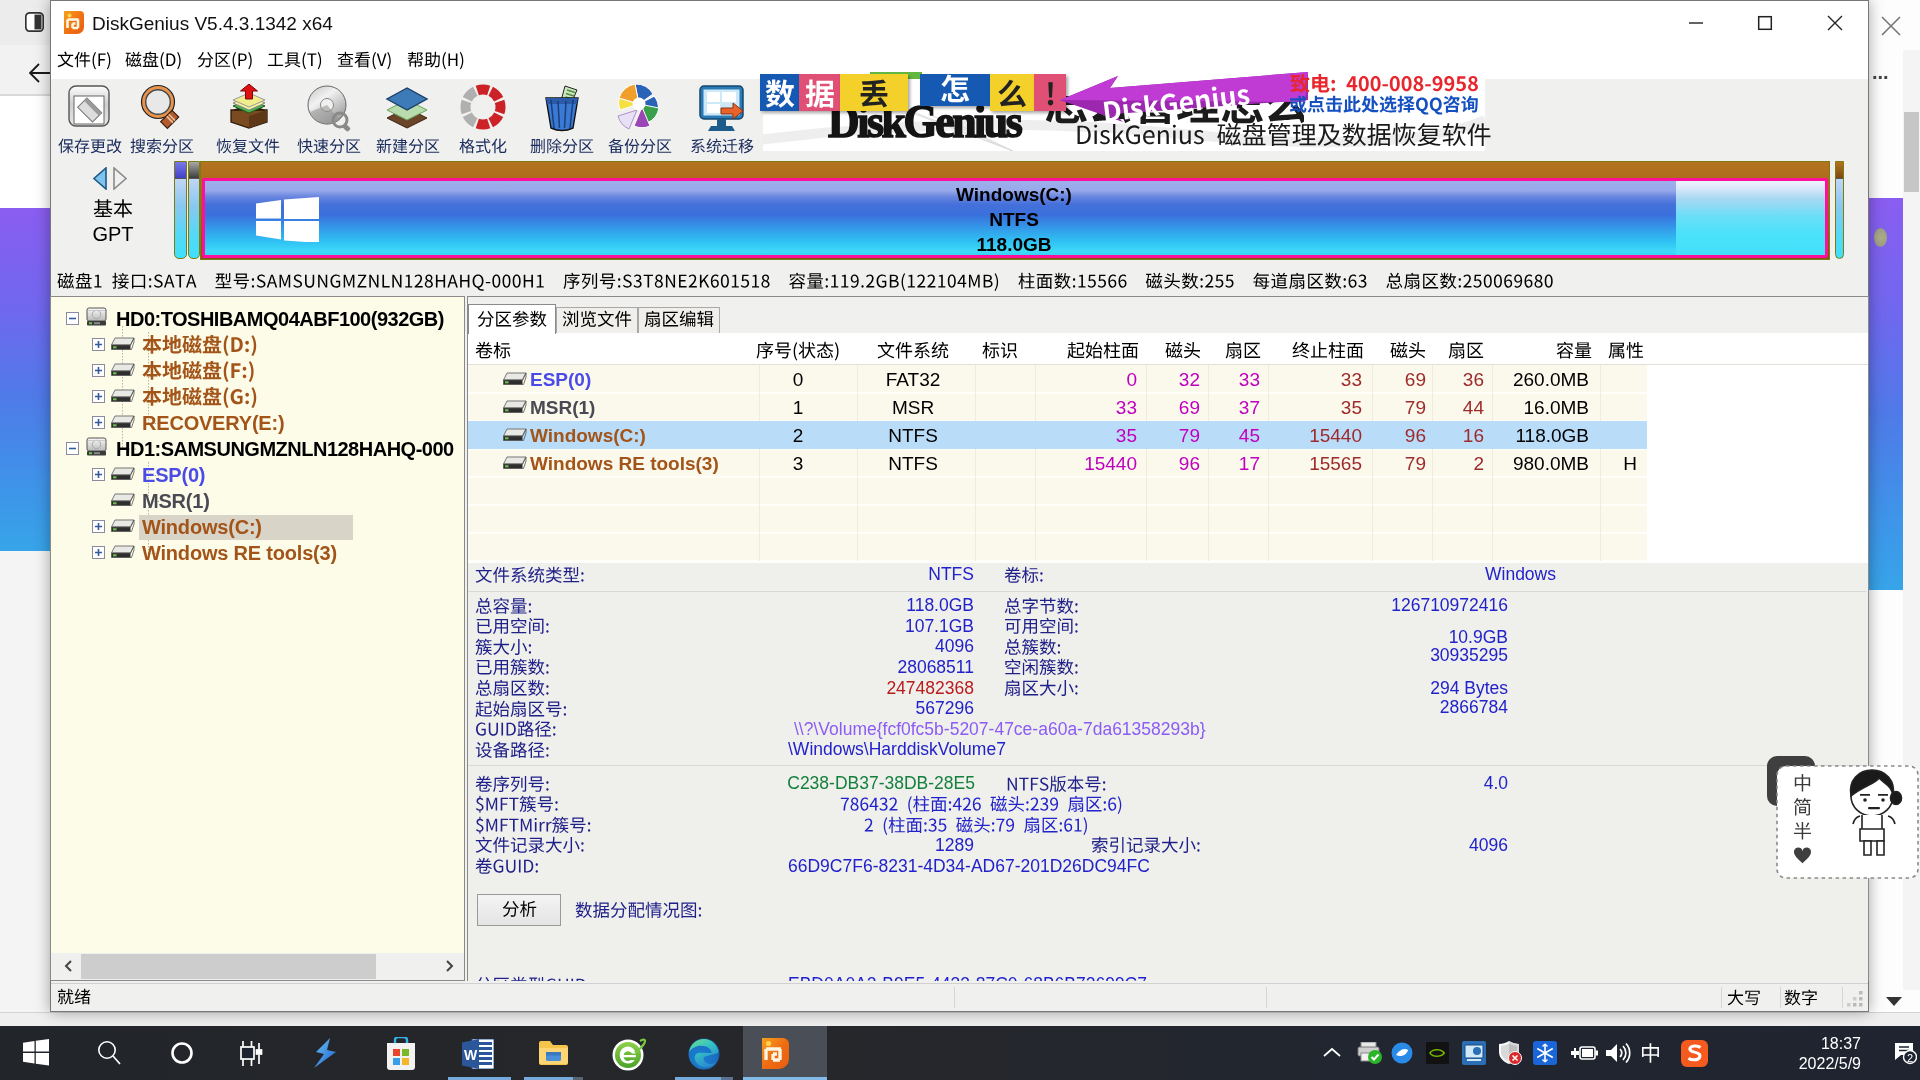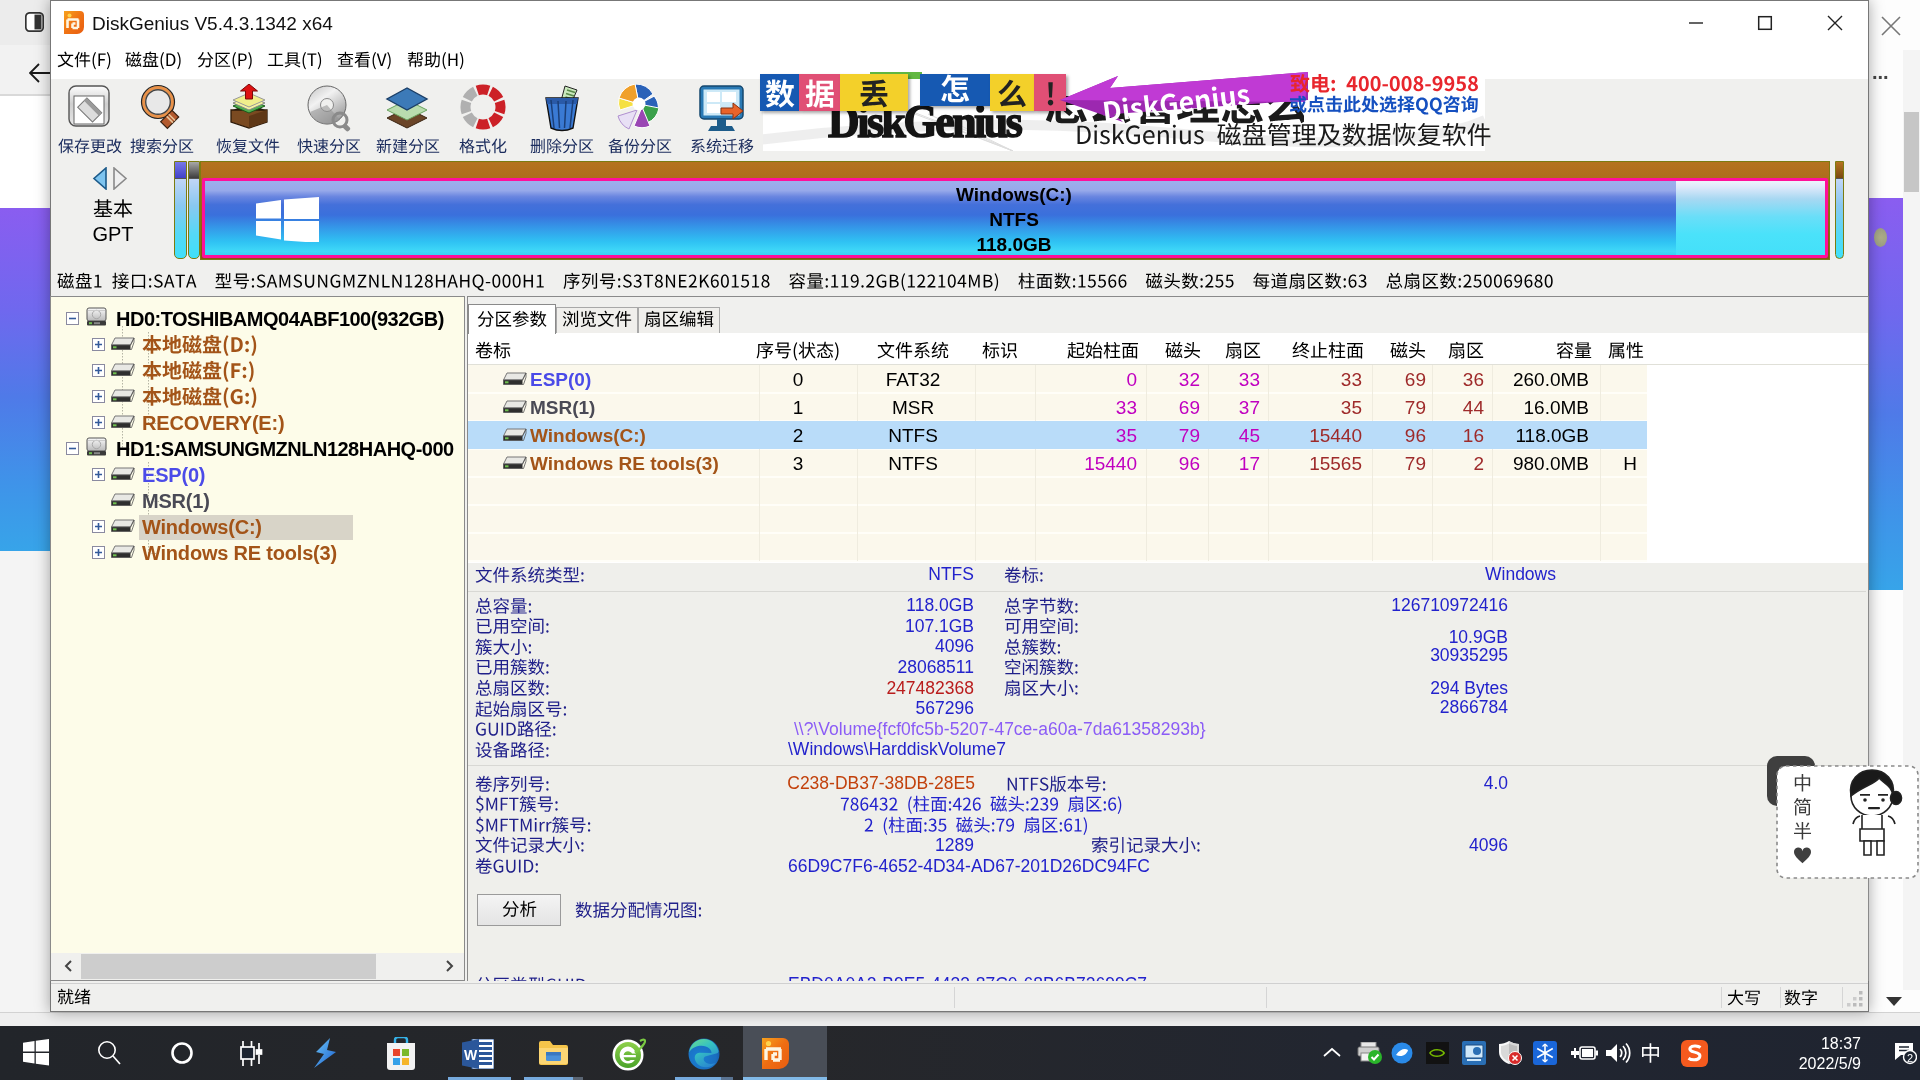--- a/index.html
+++ b/index.html
@@ -1436,21 +1436,21 @@
     <div class="a" style="left:0;top:202px;width:1398px;height:1px;background:#d8d8d4"></div>
     <svg class="t" style="left:7px;top:209.5px" width="76" height="23">
       <g fill="#20208a" transform="translate(0,17.5) scale(0.0175,0.0175)">
         <use href="#r5377" x="0"></use>
         <use href="#r5e8f" x="1000"></use>
         <use href="#r5217" x="2000"></use>
         <use href="#r53f7" x="3000"></use>
         <use href="#r3a" x="4000"></use>
       </g>
     </svg>
-    <div class="lat" style="font:normal 17.5px 'Liberation Sans',sans-serif;color:#c2410c;line-height:21.5px;top:210.25px;left:507px;transform:translateX(-100%);">C238-DB37-38DB-28E5</div>
+    <div class="lat" style="font:normal 17.5px 'Liberation Sans',sans-serif;color:#15803d;line-height:21.5px;top:210.25px;left:507px;transform:translateX(-100%);">C238-DB37-38DB-28E5</div>
     <svg class="t" style="left:538px;top:209.5px" width="102" height="23">
       <g fill="#20208a" transform="translate(0,17.5) scale(0.0175,0.0175)">
         <use href="#r4e" x="0"></use>
         <use href="#r54" x="723"></use>
         <use href="#r46" x="1322"></use>
         <use href="#r53" x="1874"></use>
         <use href="#r7248" x="2470"></use>
         <use href="#r672c" x="3470"></use>
         <use href="#r53f7" x="4470"></use>
         <use href="#r3a" x="5470"></use>
@@ -1560,21 +1560,21 @@
     <svg class="t" style="left:7px;top:291.9px" width="66" height="23">
       <g fill="#20208a" transform="translate(0,17.5) scale(0.0175,0.0175)">
         <use href="#r5377" x="0"></use>
         <use href="#r47" x="1000"></use>
         <use href="#r55" x="1689"></use>
         <use href="#r49" x="2410"></use>
         <use href="#r44" x="2703"></use>
         <use href="#r3a" x="3391"></use>
       </g>
     </svg>
-    <div class="lat" style="font:normal 17.5px 'Liberation Sans',sans-serif;color:#2222cc;line-height:21.5px;top:292.65px;left:320px;">66D9C7F6-4652-4D34-AD67-201D26DC94FC</div>
+    <div class="lat" style="font:normal 17.5px 'Liberation Sans',sans-serif;color:#2222cc;line-height:21.5px;top:292.65px;left:320px;">66D9C7F6-8231-4D34-AD67-201D26DC94FC</div>
     <div class="a" style="left:9px;top:331px;width:84px;height:32px;background:linear-gradient(#f4f4f4,#e4e4e4);border:1px solid #9a9a9a"></div>
     <svg class="t" style="left:33.5px;top:334.5px" width="37" height="23">
       <g fill="#000" transform="translate(0,17.5) scale(0.0175,0.0175)">
         <use href="#r5206" x="0"></use>
         <use href="#r6790" x="1000"></use>
       </g>
     </svg>
     <svg class="t" style="left:107px;top:335.5px" width="129" height="23">
       <g fill="#20208a" transform="translate(0,17.5) scale(0.0175,0.0175)">
         <use href="#r6570" x="0"></use>

